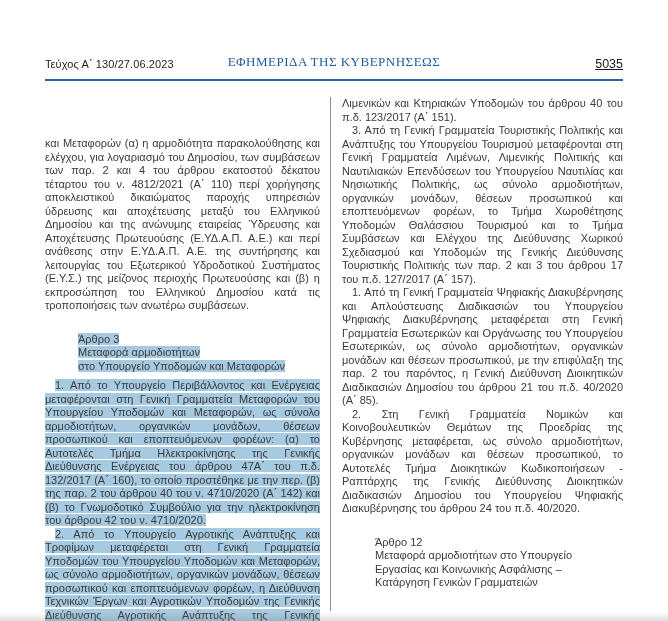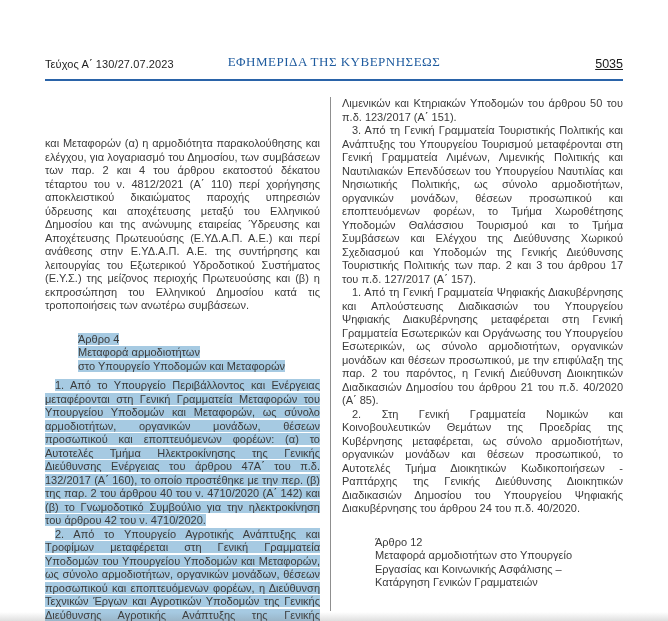--- a/index.html
+++ b/index.html
@@ -59,45 +59,45 @@
     background: linear-gradient(to bottom, rgba(110,110,110,0), rgba(110,110,110,0.22));
     pointer-events: none;
   }
 </style>
 </head>
 <body>
 
 <div class="page">
 
   <div class="header">
-    <span class="issue">Τεύχος Α΄ 130/27.07.2023</span>
+    <span class="issue">Τεύχος Α΄ 130/27.06.2023</span>
     <span class="title">ΕΦΗΜΕΡΙΔΑ ΤΗΣ ΚΥΒΕΡΝΗΣΕΩΣ</span>
     <span class="pagenum">5035</span>
   </div>
 
   <div class="rule"></div>
 
   <div class="content">
 
     <div class="col col-left">
       <p class="body-par noindent">και Μεταφορών (α) η αρμοδιότητα παρακολούθησης και ελέγχου, για λογαριασμό του Δημοσίου, των συμβάσεων των παρ. 2 και 4 του άρθρου εκατοστού δέκατου τέταρτου του ν. 4812/2021 (Α΄ 110) περί χορήγησης αποκλειστικού δικαιώματος παροχής υπηρεσιών ύδρευσης και αποχέτευσης μεταξύ του Ελληνικού Δημοσίου και της ανώνυμης εταιρείας Ύδρευσης και Αποχέτευσης Πρωτευούσης (Ε.ΥΔ.Α.Π. Α.Ε.) και περί ανάθεσης στην Ε.ΥΔ.Α.Π. Α.Ε. της συντήρησης και λειτουργίας του Εξωτερικού Υδροδοτικού Συστήματος (Ε.Υ.Σ.) της μείζονος περιοχής Πρωτευούσης και (β) η εκπροσώπηση του Ελληνικού Δημοσίου κατά τις τροποποιήσεις των ανωτέρω συμβάσεων.</p>
 
-      <div class="article-heading"><span class="hl preline">Άρθρο 4
+      <div class="article-heading"><span class="hl preline">Άρθρο 3
 Μεταφορά αρμοδιοτήτων
 στο Υπουργείο Υποδομών και Μεταφορών</span></div>
 
       <p class="body-par"><span class="hl">1. Από το Υπουργείο Περιβάλλοντος και Ενέργειας μεταφέρονται στη Γενική Γραμματεία Μεταφορών του Υπουργείου Υποδομών και Μεταφορών, ως σύνολο αρμοδιοτήτων, οργανικών μονάδων, θέσεων προσωπικού και εποπτευόμενων φορέων: (α) το Αυτοτελές Τμήμα Ηλεκτροκίνησης της Γενικής Διεύθυνσης Ενέργειας του άρθρου 47Α΄ του π.δ. 132/2017 (Α΄ 160), το οποίο προστέθηκε με την περ. (β) της παρ. 2 του άρθρου 40 του ν. 4710/2020 (Α΄ 142) και (β) το Γνωμοδοτικό Συμβούλιο για την ηλεκτροκίνηση του άρθρου 42 του ν. 4710/2020.</span></p>
 
       <p class="body-par"><span class="hl">2. Από το Υπουργείο Αγροτικής Ανάπτυξης και Τροφίμων μεταφέρεται στη Γενική Γραμματεία Υποδομών του Υπουργείου Υποδομών και Μεταφορών, ως σύνολο αρμοδιοτήτων, οργανικών μονάδων, θέσεων προσωπικού και εποπτευόμενων φορέων, η Διεύθυνση Τεχνικών Έργων και Αγροτικών Υποδομών της Γενικής Διεύθυνσης Αγροτικής Ανάπτυξης της Γενικής Γραμματείας Ενωσιακών Πόρων και Υποδομών της περ. Ε του άρθρου 3 του π.δ. 97/2017 (Α΄ 138).</span></p>
     </div>
 
     <div class="divider"></div>
 
     <div class="col col-right">
-      <p class="body-par noindent">Λιμενικών και Κτηριακών Υποδομών του άρθρου 50 του π.δ. 123/2017 (Α΄ 151).</p>
+      <p class="body-par noindent">Λιμενικών και Κτηριακών Υποδομών του άρθρου 40 του π.δ. 123/2017 (Α΄ 151).</p>
 
       <p class="body-par">3. Από τη Γενική Γραμματεία Τουριστικής Πολιτικής και Ανάπτυξης του Υπουργείου Τουρισμού μεταφέρονται στη Γενική Γραμματεία Λιμένων, Λιμενικής Πολιτικής και Ναυτιλιακών Επενδύσεων του Υπουργείου Ναυτιλίας και Νησιωτικής Πολιτικής, ως σύνολο αρμοδιοτήτων, οργανικών μονάδων, θέσεων προσωπικού και εποπτευόμενων φορέων, το Τμήμα Χωροθέτησης Υποδομών Θαλάσσιου Τουρισμού και το Τμήμα Συμβάσεων και Ελέγχου της Διεύθυνσης Χωρικού Σχεδιασμού και Υποδομών της Γενικής Διεύθυνσης Τουριστικής Πολιτικής των παρ. 2 και 3 του άρθρου 17 του π.δ. 127/2017 (Α΄ 157).</p>
 
 
       <p class="body-par">1. Από τη Γενική Γραμματεία Ψηφιακής Διακυβέρνησης και Απλούστευσης Διαδικασιών του Υπουργείου Ψηφιακής Διακυβέρνησης μεταφέρεται στη Γενική Γραμματεία Εσωτερικών και Οργάνωσης του Υπουργείου Εσωτερικών, ως σύνολο αρμοδιοτήτων, οργανικών μονάδων και θέσεων προσωπικού, με την επιφύλαξη της παρ. 2 του παρόντος, η Γενική Διεύθυνση Διοικητικών Διαδικασιών Δημοσίου του άρθρου 21 του π.δ. 40/2020 (Α΄ 85).</p>
 
       <p class="body-par">2. Στη Γενική Γραμματεία Νομικών και Κοινοβουλευτικών Θεμάτων της Προεδρίας της Κυβέρνησης μεταφέρεται, ως σύνολο αρμοδιοτήτων, οργανικών μονάδων και θέσεων προσωπικού, το Αυτοτελές Τμήμα Διοικητικών Κωδικοποιήσεων - Ραπτάρχης της Γενικής Διεύθυνσης Διοικητικών Διαδικασιών Δημοσίου του Υπουργείου Ψηφιακής Διακυβέρνησης του άρθρου 24 του π.δ. 40/2020.</p>
 
       <div class="article-heading preline">Άρθρο 12
 Μεταφορά αρμοδιοτήτων στο Υπουργείο

